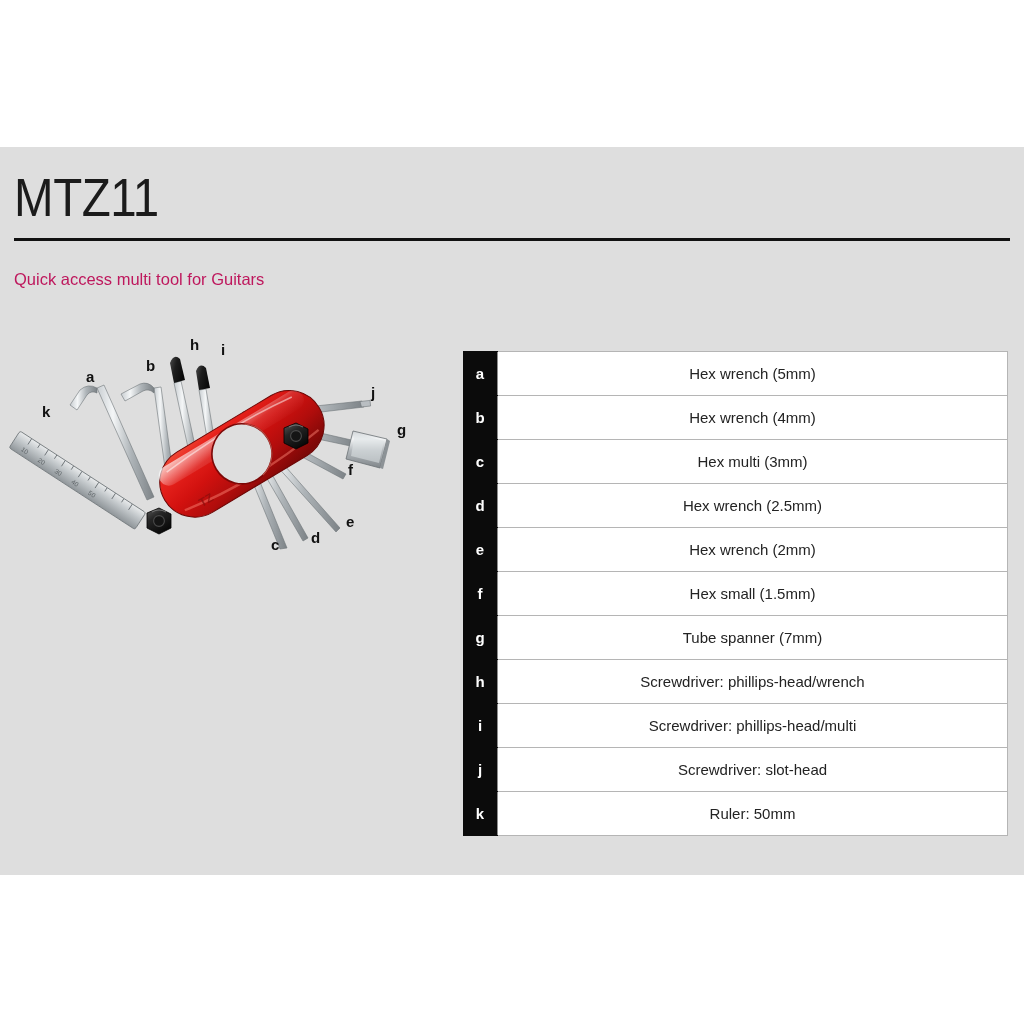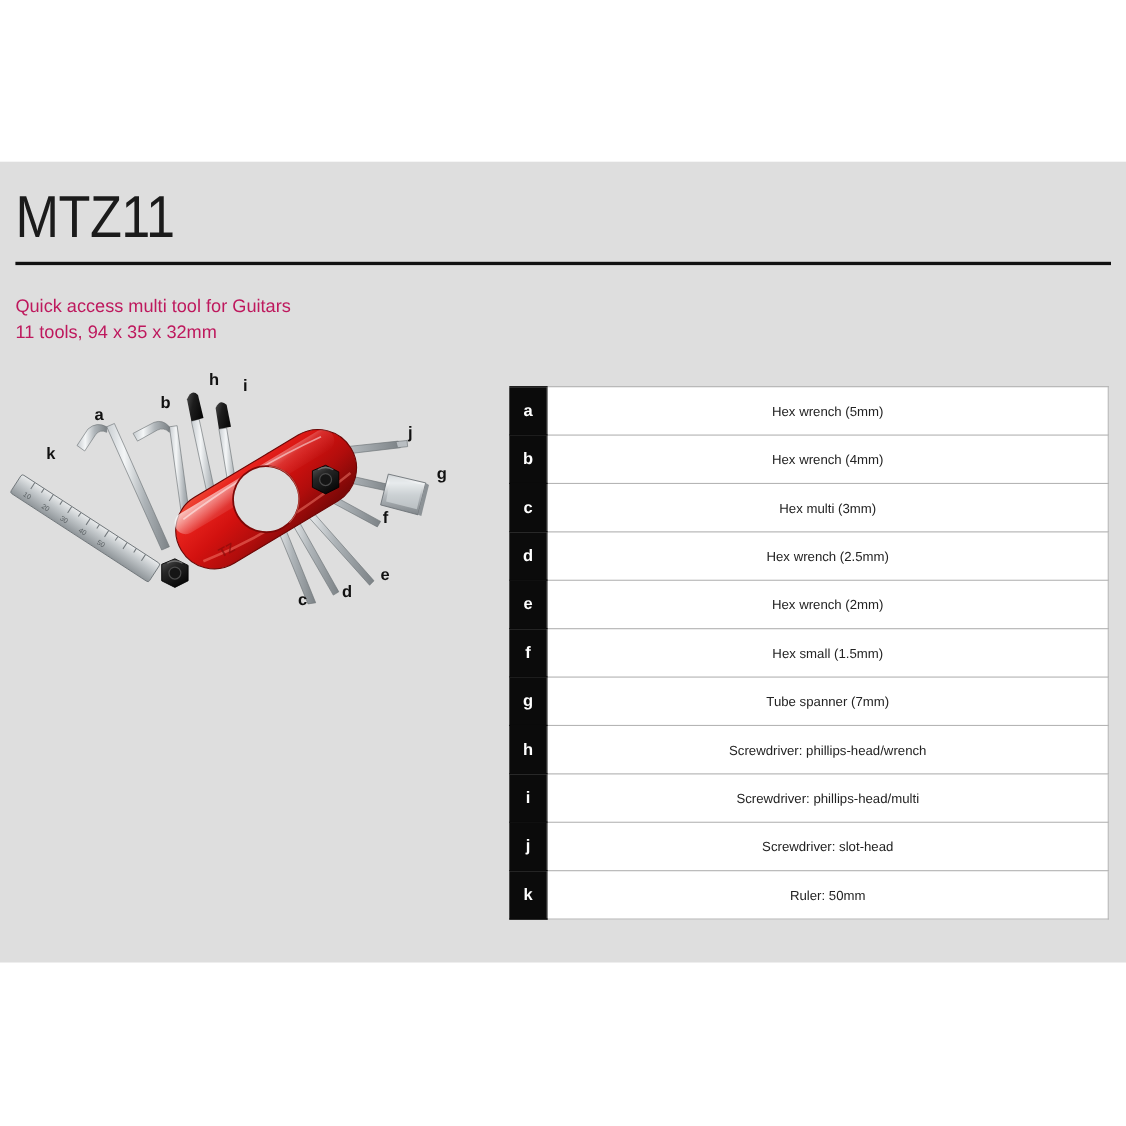--- a/index.html
+++ b/index.html
@@ -93,40 +93,39 @@
     color: #ffffff;
     font-size: 15px;
     font-weight: bold;
     text-align: center;
     border-top: 1px solid #0b0b0b;
     border-bottom: 1px solid #0b0b0b;
   }
   .spec-table td.val {
     background: #ffffff;
     color: #232323;
-    font-size: 12px;
+    font-size: 15px;
     text-align: center;
     border: 1px solid #b5b5b5;
     border-left: 1px solid #8e8e8e;
   }
   .spec-table tr:not(:first-child) td.val { border-top: none; }
 </style>
 </head>
 <body>
 
 <div class="page">
 
   <div class="panel"></div>
 
   <div class="title">MTZ11</div>
   <div class="title-rule"></div>
 
   <div class="subtitle">
     <span>Quick access multi tool for Guitars</span>
-    <span class="line2">11 tools, 94 x 35 x 32mm</span>
   </div>
 
   <div class="illus">
     <svg width="430" height="245" viewBox="0 0 430 245" xmlns="http://www.w3.org/2000/svg">
       <defs>
         <linearGradient id="steel" x1="0" y1="0" x2="0" y2="1">
           <stop offset="0%" stop-color="#cfd3d6"></stop>
           <stop offset="22%" stop-color="#f2f4f5"></stop>
           <stop offset="52%" stop-color="#b4b9bd"></stop>
           <stop offset="100%" stop-color="#80868a"></stop>

